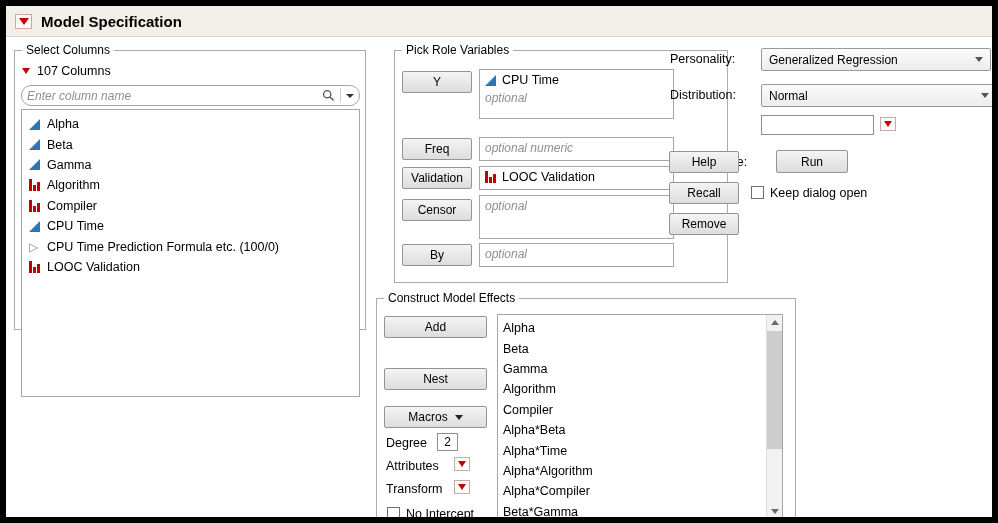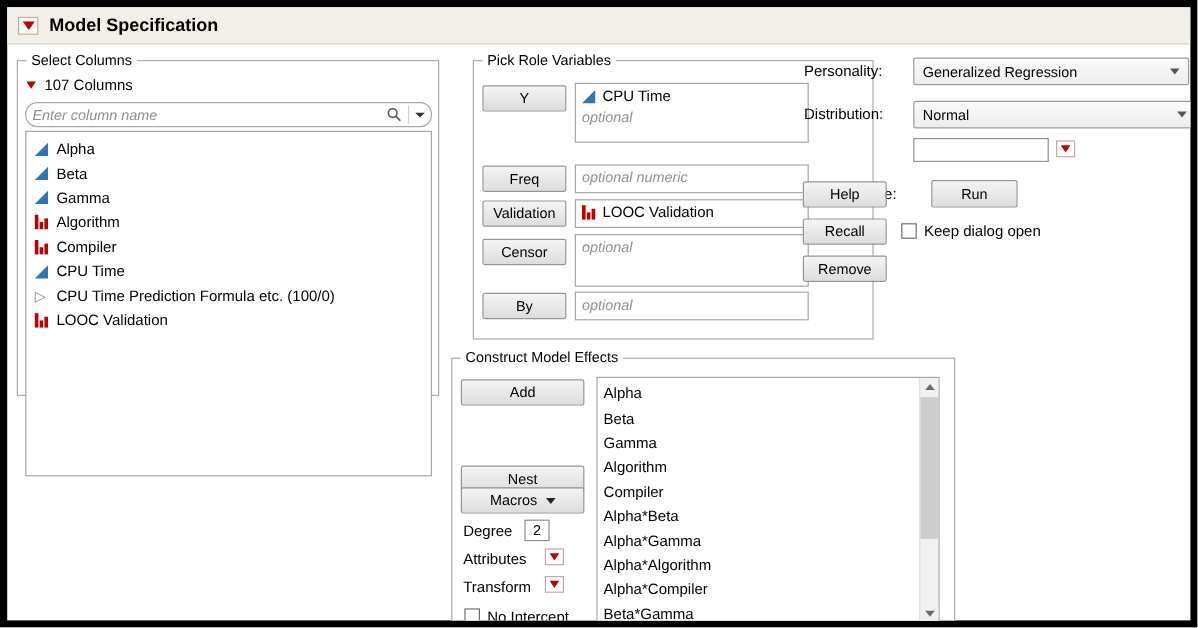--- a/index.html
+++ b/index.html
@@ -203,21 +203,21 @@
     <button class="btn" style="left:7px; top:193px; width:70px; height:22px;">By</button>
     <div class="rolefield" style="left:84px; top:192px; width:195px; height:24px;">
       <span class="opt">optional</span>
     </div>
   </div>
 
   <div class="group" style="left:370px; top:292px; width:420px; height:238px;">
     <span class="group-label">Construct Model Effects</span>
 
     <button class="btn" style="left:7px; top:17px; width:103px; height:22px;">Add</button>
-    <button class="btn" style="left:7px; top:89px; width:103px; height:22px;">Nest</button>
+    <button class="btn" style="left:7px; top:69px; width:103px; height:22px;">Nest</button>
     <button class="btn" style="left:7px; top:107px; width:103px; height:22px;">
       <span>Macros</span>
       <span class="chev" style="margin-left:2px; border-top-color:#222;"></span>
     </button>
 
     <span class="lbl" style="left:9px; top:137px;">Degree</span>
     <input class="tinput" style="left: 60px; top: 134px; width: 21px; height: 18px; text-align: center;" value="2">
 
     <span class="lbl" style="left:9px; top:160px;">Attributes</span>
     <span class="rtri-btn mini" style="position:absolute; left:77px; top:158px;">
@@ -232,21 +232,21 @@
     <span class="cb" style="left:10px; top:208px;"></span>
     <span class="lbl" style="left:29px; top:208px;">No Intercept</span>
 
     <div class="listbox" style="left:120px; top:15px; width:286px; height:206px; padding:3px 0 0 0;">
       <div class="fx-item">Alpha</div>
       <div class="fx-item">Beta</div>
       <div class="fx-item">Gamma</div>
       <div class="fx-item">Algorithm</div>
       <div class="fx-item">Compiler</div>
       <div class="fx-item">Alpha*Beta</div>
-      <div class="fx-item">Alpha*Gamma</div>
+      <div class="fx-item">Alpha*Time</div>
       <div class="fx-item">Alpha*Algorithm</div>
       <div class="fx-item">Alpha*Compiler</div>
       <div class="fx-item">Beta*Gamma</div>
       <div class="sbar">
         <span class="sbtn" style="top:0;">
             <span class="tri-up"></span>
           </span>
         <span class="sthumb"></span>
         <span class="sbtn" style="bottom:0;">
             <span class="tri-dn"></span>

